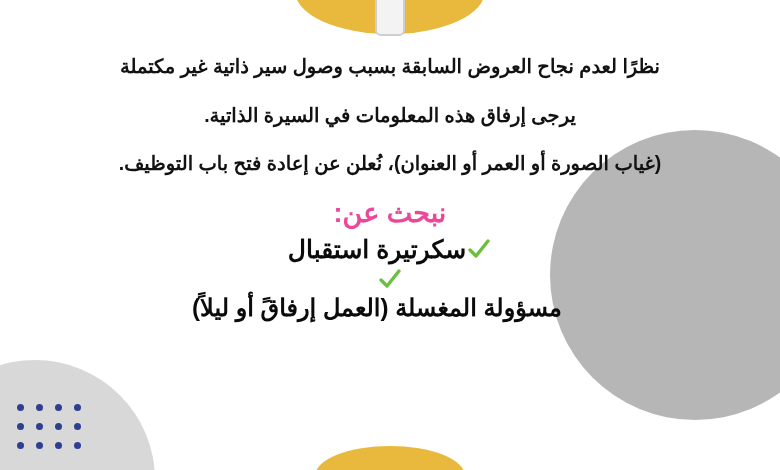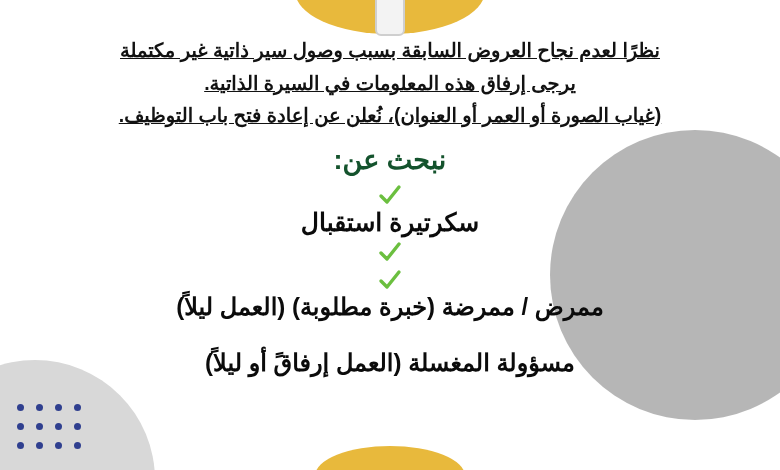--- a/index.html
+++ b/index.html
@@ -110,41 +110,40 @@
   .intro {
     font-size: 19.5px;
     line-height: 1.62;
     color: #121212;
     font-weight: 600;
     letter-spacing: 0;
     margin: 0 auto;
     max-width: 720px;
   }
   .intro p {
-    margin: 1px;
-    text-decoration: underline;
+    margin: 17px;
   }
   .headline {
     margin-top: 12px;
     font-size: 27px;
     font-weight: 800;
-    color: #14532d;
+    color: #ec4899;
     text-align: center;
   }
 
   .jobs {
     margin-top: 6px;
     display: flex;
     flex-direction: column;
     align-items: center;
     gap: 2px;
   }
   .job-row {
     display: flex;
-    flex-direction: column;
+    flex-direction: row;
     align-items: center;
     justify-content: center;
     gap: 0;
     width: 100%;
   }
   .job-label {
     font-size: 25px;
     font-weight: 800;
     color: #0b0b0b;
     white-space: nowrap;
@@ -215,28 +214,20 @@
       </div>
 
       <div class="job-row">
         <span class="check">
           <svg width="26" height="26" viewBox="0 0 26 26" aria-hidden="true">
             <path d="M4 14 L10 20 L22 5" fill="none" stroke="#6bbf3f" stroke-width="3.4" stroke-linecap="round" stroke-linejoin="round"></path>
           </svg>
         </span>
       </div>
 
-      <div class="job-row wide">
-        <span class="check">
-          <svg width="26" height="26" viewBox="0 0 26 26" aria-hidden="true">
-            <path d="M4 14 L10 20 L22 5" fill="none" stroke="#6bbf3f" stroke-width="3.4" stroke-linecap="round" stroke-linejoin="round"></path>
-          </svg>
-        </span>
-        <span class="job-label">ممرض / ممرضة (خبرة مطلوبة) (العمل ليلاً)</span>
-      </div>
 
       <div class="job-row wide">
         <span class="check hidden">
           <svg width="26" height="26" viewBox="0 0 26 26" aria-hidden="true">
             <path d="M4 14 L10 20 L22 5" fill="none" stroke="#6bbf3f" stroke-width="3.4" stroke-linecap="round" stroke-linejoin="round"></path>
           </svg>
         </span>
         <span class="job-label">مسؤولة المغسلة (العمل إرفاقً أو ليلاً)</span>
       </div>
 

